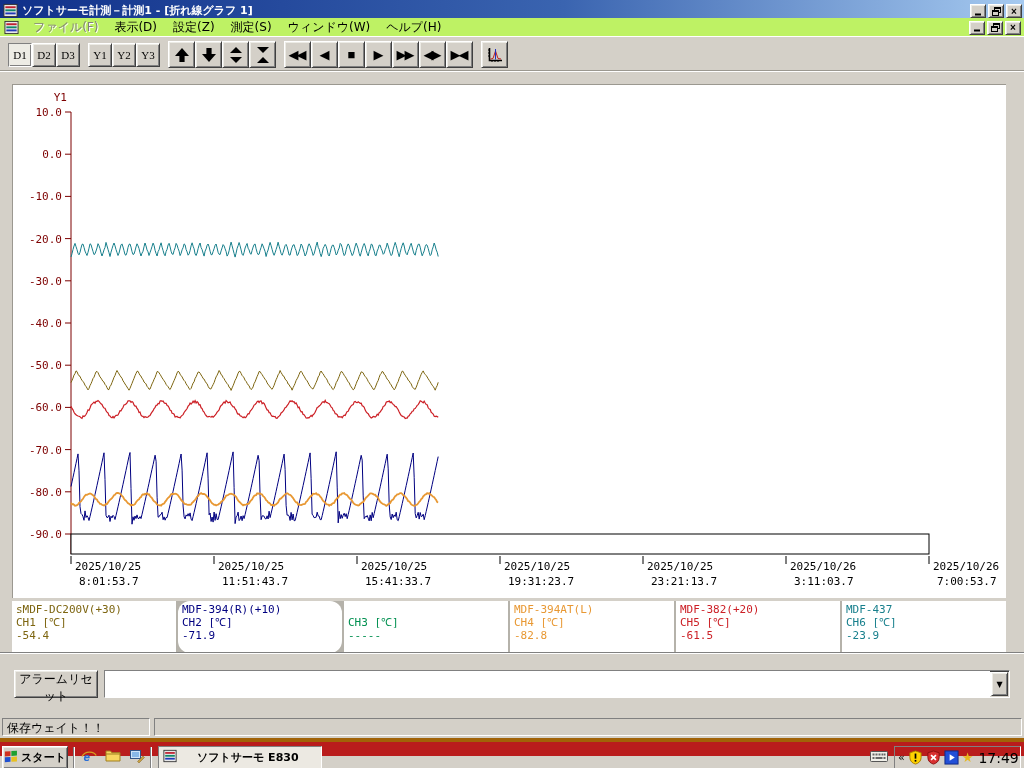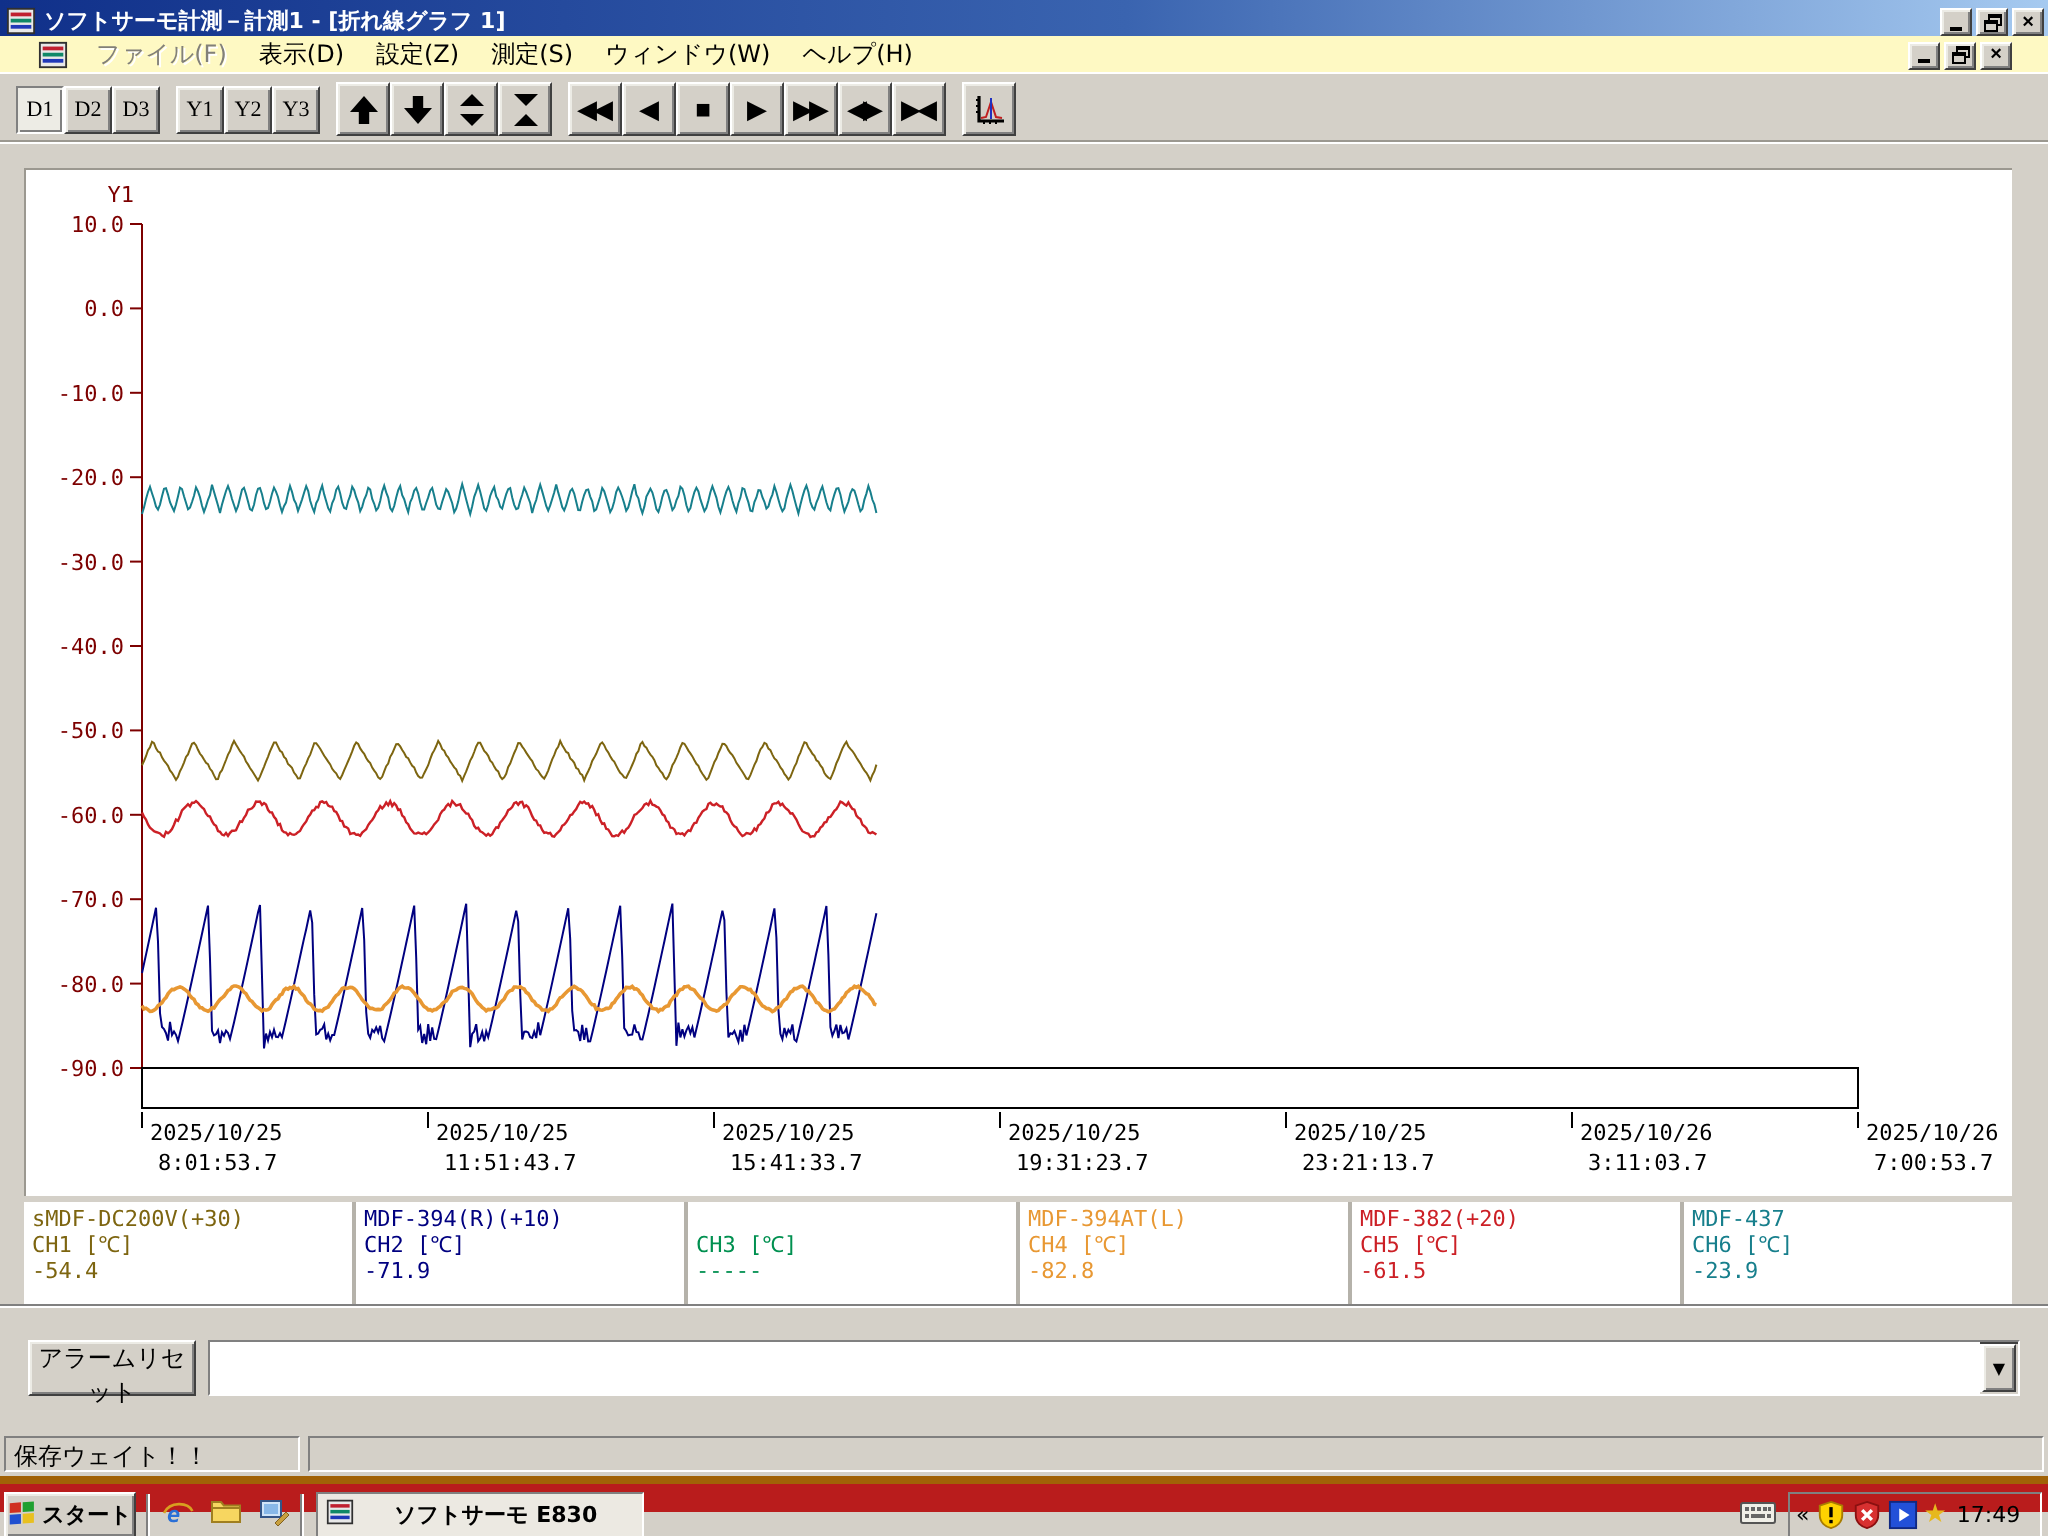--- a/index.html
+++ b/index.html
@@ -7,21 +7,21 @@
 body{font-family:"DejaVu Sans",sans-serif;background:#d4d0c8;position:relative;font-size:12px}
 .screen{position:absolute;left:0;top:0;width:1024px;height:768px;background:#d4d0c8}
 
 
 .titlebar{position:absolute;left:0;top:0;width:1024px;height:18px;background:linear-gradient(90deg,#10308a 0%,#3a64b0 55%,#a6caf0 100%);display:flex;align-items:flex-end;padding:0 2px;color:#fff}
 .titlebar .title{font-size:11px;font-weight:bold;margin-left:4px;flex:1;white-space:nowrap;overflow:hidden}
 .winbtn{width:16px;height:14px;background:#d4d0c8;border:1px solid;border-color:#fff #404040 #404040 #fff;box-shadow:inset 1px 1px 0 #ecebe5,inset -1px -1px 0 #808080;margin-left:2px;display:flex;align-items:center;justify-content:center;font-size:10px;font-weight:bold;color:#000;padding:0;cursor:default}
 .appicon{width:16px;height:16px;display:inline-flex;align-items:center;justify-content:center;flex:0 0 auto}
 
 
-.menubar{position:absolute;top:18px;left:0;width:1024px;height:19px;background:#fef9c3;display:flex;align-items:center;padding:0 18px;box-shadow:inset 0 -1px 0 #fff}
+.menubar{position:absolute;top:18px;left:0;width:1024px;height:19px;background:#bef264;display:flex;align-items:center;padding:0 3px;box-shadow:inset 0 -1px 0 #fff}
 .menu-items{display:flex;align-items:center;flex:1;margin-left:6px}
 .menu-item{font-size:12px;padding:1px 8px;color:#000;white-space:nowrap}
 .menu-item.disabled{color:#828079;text-shadow:1px 1px 0 #fff}
 .mdi-ctl{display:flex;align-items:center}
 
 
 .toolbar{position:absolute;top:37px;left:0;width:1024px;height:35px;background:#d4d0c8;display:flex;align-items:center;padding-left:8px;box-shadow:inset 0 -1px 0 #fff,inset 0 -2px 0 #9b9890}
 .tbgroup{display:flex;margin-right:8px}
 button.tb{height:24px;min-width:24px;background:#d4d0c8;border:1px solid;border-color:#fff #404040 #404040 #fff;box-shadow:inset 1px 1px 0 #ecebe5,inset -1px -1px 0 #808080;display:flex;align-items:center;justify-content:center;font-size:11px;font-family:Liberation Serif, serif;color:#000;padding:0 2px;cursor:default}
 button.tb.big{width:27px;height:27px}
@@ -56,21 +56,21 @@
 
 .taskbar{position:absolute;left:0;top:738px;width:1024px;height:18px;background:#b91c1c;border-top:4px solid #a16207}
 .start{position:absolute;left:2px;top:4px;width:66px;height:23px;background:#d4d0c8;border:1px solid;border-color:#fff #404040 #404040 #fff;box-shadow:inset 1px 1px 0 #ecebe5,inset -1px -1px 0 #808080;display:flex;align-items:center;justify-content:center;gap:3px;font-size:11px;font-weight:bold;font-family:"DejaVu Sans",sans-serif;cursor:default}
 .tb-divider{position:absolute;top:5px;width:2px;height:21px;border-left:1px solid #808080;border-right:1px solid #fff}
 .qlaunch{position:absolute;left:80px;top:5px;display:flex;gap:6px;align-items:center}
 .ql-icon{width:18px;height:18px;display:flex;align-items:center;justify-content:center}
 .task{position:absolute;left:158px;top:4px;width:164px;height:23px;background:#ece9e2;border:1px solid;border-color:#808080 #fff #fff #808080;box-shadow:inset 1px 1px 0 #404040 inset;display:flex;align-items:center;gap:20px;padding:0 4px;font-size:11px;font-weight:bold;font-family:"DejaVu Sans",sans-serif;white-space:nowrap;cursor:default}
 .kbd-area{position:absolute;left:870px;top:8px}
 .tray{position:absolute;left:894px;top:4px;width:127px;height:23px;border:1px solid;border-color:#808080 #fff #fff #808080;display:flex;align-items:center;gap:3px;padding:0 3px}
 .tray .chev{font-size:11px;color:#000}
-.tray .clock{font-size:11px;margin-left:2px;color:#000}
+.tray .clock{font-size:14px;margin-left:2px;color:#000}
 .star{color:#e6b81e;font-size:13px;line-height:1}
 </style>
 </head>
 <body>
 
 <div class="screen">
 
   <div class="titlebar">
     <span class="appicon">
       <svg width="15" height="15" viewBox="0 0 16 16">
@@ -257,21 +257,21 @@
         <polyline points="58.0,172.0 59.0,168.7 60.0,164.5 61.0,161.0 62.0,158.4 63.0,161.6 64.0,164.6 65.0,168.3 66.0,169.8 67.0,167.3 68.0,163.1 69.0,159.4 70.0,159.1 71.0,162.3 72.0,166.1 73.0,168.4 74.0,170.5 75.0,167.3 76.0,163.2 77.0,158.8 78.0,159.5 79.0,163.1 80.0,166.4 81.0,169.6 82.0,168.8 83.0,166.0 84.0,162.9 85.0,158.7 86.0,160.7 87.0,163.6 88.0,167.9 89.0,171.0 90.0,168.2 91.0,164.9 92.0,162.5 93.0,157.4 94.0,160.9 95.0,164.3 96.0,167.7 97.0,171.5 98.0,167.2 99.0,163.8 100.0,160.5 101.0,158.0 102.0,160.8 103.0,164.5 104.0,167.5 105.0,170.5 106.0,168.1 107.0,164.0 108.0,159.9 109.0,158.9 110.0,162.0 111.0,165.7 112.0,169.6 113.0,170.2 114.0,167.4 115.0,162.5 116.0,159.4 117.0,159.0 118.0,162.1 119.0,166.6 120.0,169.5 121.0,169.0 122.0,165.9 123.0,161.9 124.0,158.8 125.0,160.8 126.0,163.5 127.0,167.8 128.0,171.0 129.0,168.1 130.0,166.3 131.0,161.8 132.0,158.0 133.0,160.9 134.0,164.9 135.0,166.8 136.0,170.5 137.0,167.7 138.0,164.8 139.0,161.5 140.1,158.1 141.1,160.5 142.1,165.4 143.1,168.5 144.1,171.0 145.1,166.6 146.1,164.7 147.1,160.7 148.1,157.8 149.1,162.2 150.1,165.6 151.1,169.1 152.1,170.8 153.1,166.5 154.1,164.3 155.1,159.9 156.1,158.3 157.1,161.8 158.1,166.3 159.1,169.0 160.1,169.4 161.1,165.5 162.1,162.8 163.1,158.4 164.1,160.1 165.1,163.6 166.1,166.2 167.1,170.6 168.1,168.4 169.1,164.8 170.1,162.6 171.1,158.9 172.1,159.8 173.1,164.5 174.1,166.9 175.1,170.2 176.1,168.9 177.1,165.5 178.1,160.8 179.1,157.8 180.1,161.2 181.1,163.8 182.1,169.0 183.1,170.5 184.1,168.0 185.1,163.7 186.1,160.1 187.1,158.0 188.1,162.6 189.1,164.6 190.1,168.1 191.1,171.1 192.1,166.1 193.1,163.9 194.1,160.3 195.1,159.0 196.1,161.8 197.1,166.2 198.1,169.7 199.1,169.7 200.1,166.5 201.1,163.7 202.1,160.3 203.1,159.0 204.1,162.9 205.1,167.3 206.1,169.3 207.1,169.5 208.1,165.9 209.1,162.8 210.1,159.6 211.1,160.9 212.1,163.8 213.1,166.6 214.1,171.1 215.1,169.3 216.1,165.8 217.1,160.9 218.1,157.1 219.1,160.8 220.1,164.7 221.1,168.5 222.1,172.1 223.1,168.1 224.1,163.4 225.1,160.7 226.1,157.5 227.1,160.9 228.1,164.9 229.1,169.2 230.1,170.4 231.1,167.4 232.1,163.0 233.1,160.5 234.1,158.5 235.1,163.2 236.1,164.9 237.1,168.4 238.1,169.3 239.1,165.5 240.1,162.1 241.1,159.6 242.1,159.0 243.1,163.7 244.1,167.4 245.1,169.6 246.1,169.1 247.1,165.4 248.1,162.4 249.1,158.8 250.1,161.0 251.1,163.8 252.1,166.5 253.1,171.5 254.1,167.7 255.1,165.0 256.1,160.8 257.1,157.4 258.1,160.7 259.1,164.3 260.1,168.0 261.1,170.3 262.1,167.7 263.1,164.5 264.1,161.3 265.1,157.2 266.1,161.2 267.1,164.6 268.1,168.5 269.1,170.2 270.1,167.6 271.1,164.0 272.1,160.6 273.1,159.4 274.1,161.8 275.1,165.9 276.1,170.0 277.1,170.1 278.1,165.9 279.1,162.4 280.1,160.0 281.1,159.7 282.1,163.3 283.1,165.7 284.1,170.5 285.1,169.7 286.1,166.5 287.1,163.3 288.1,159.0 289.1,160.6 290.1,163.9 291.1,167.3 292.1,171.0 293.1,169.2 294.1,165.7 295.1,161.0 296.1,158.8 297.1,160.8 298.1,163.5 299.1,166.7 300.1,170.4 301.1,168.8 302.1,165.0 303.1,160.7 304.2,157.1 305.2,162.3 306.2,164.2 307.2,168.6 308.2,171.6 309.2,168.2 310.2,163.3 311.2,161.4 312.2,159.4 313.2,161.3 314.2,165.0 315.2,169.6 316.2,171.0 317.2,167.6 318.2,163.3 319.2,160.4 320.2,160.0 321.2,162.5 322.2,166.2 323.2,170.0 324.2,168.7 325.2,165.2 326.2,163.0 327.2,158.4 328.2,159.4 329.2,162.7 330.2,167.6 331.2,170.6 332.2,169.1 333.2,164.6 334.2,161.0 335.2,158.9 336.2,160.7 337.2,164.7 338.2,167.7 339.2,170.6 340.2,168.9 341.2,165.3 342.2,161.1 343.2,158.1 344.2,160.9 345.2,163.8 346.2,168.4 347.2,171.2 348.2,167.7 349.2,163.9 350.2,160.7 351.2,158.5 352.2,161.0 353.2,165.3 354.2,168.5 355.2,170.9 356.2,166.6 357.2,163.8 358.2,159.1 359.2,159.6 360.2,163.2 361.2,166.2 362.2,170.3 363.2,170.6 364.2,166.0 365.2,163.7 366.2,160.1 367.2,160.2 368.2,163.6 369.2,165.9 370.2,169.3 371.2,168.2 372.2,164.7 373.2,162.3 374.2,158.1 375.2,161.0 376.2,164.7 377.2,168.2 378.2,170.6 379.2,169.2 380.2,164.2 381.2,160.8 382.2,157.4 383.2,160.5 384.2,164.5 385.2,168.2 386.2,171.7 387.2,167.4 388.2,163.5 389.2,160.2 390.2,157.8 391.2,161.0 392.2,166.0 393.2,168.6 394.2,169.8 395.2,166.3 396.2,164.0 397.2,160.6 398.2,158.3 399.2,162.1 400.2,166.1 401.2,169.1 402.2,170.2 403.2,165.6 404.2,162.2 405.2,159.3 406.2,159.1 407.2,162.2 408.2,167.0 409.2,170.8 410.2,168.4 411.2,165.9 412.2,161.7 413.2,159.6 414.2,160.3 415.2,163.5 416.2,167.3 417.2,170.6 418.2,169.4 419.2,164.8 420.2,161.8 421.2,158.0 422.2,160.9 423.2,164.9 424.2,167.2 425.2,171.5" fill="none" stroke="#177f8c" stroke-width="1"></polyline>
       </svg>
   </div>
 
   <div class="legend">
       <div class="legend-cell" style="color: rgb(125, 101, 16);">
         <div>sMDF-DC200V(+30)</div>
         <div>CH1 [℃]</div>
         <div>-54.4</div>
       </div>
-      <div class="legend-cell" style="color: rgb(0, 0, 128);">
+      <div class="legend-cell" style="color: rgb(0, 0, 128); border-radius: 12px;">
         <div>MDF-394(R)(+10)</div>
         <div>CH2 [℃]</div>
         <div>-71.9</div>
       </div>
       <div class="legend-cell" style="color: rgb(0, 144, 80);">
         <div></div>
         <div>CH3 [℃]</div>
         <div>-----</div>
       </div>
       <div class="legend-cell" style="color: rgb(232, 152, 51);">

